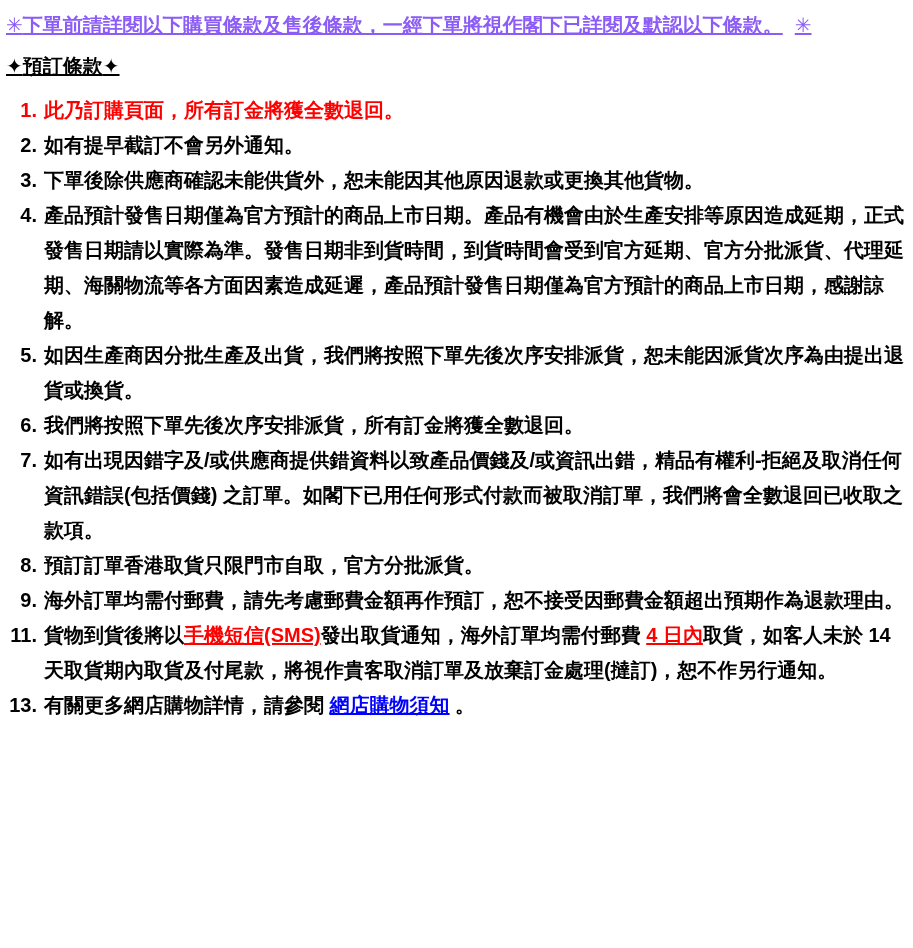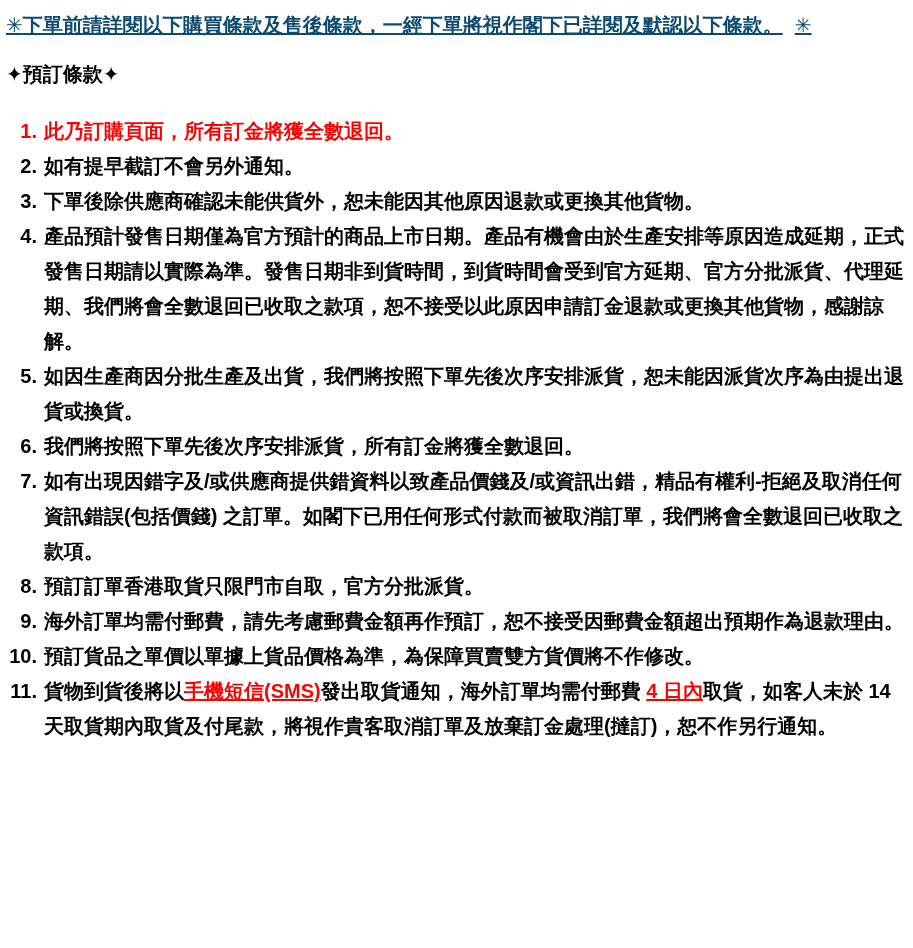--- a/index.html
+++ b/index.html
@@ -10,30 +10,31 @@
     overflow: hidden;
     background: #ffffff;
     font-family: "Liberation Sans", "DejaVu Sans", sans-serif;
     font-weight: 700;
     font-size: 20px;
     line-height: 35px;
     color: #000000;
     padding: 8px 4px 0 6px;
   }
   .banner {
-    color: #0c4a6e;
+    color: #8b5cf6;
     text-decoration: underline;
-    margin-bottom: 14px;
+    margin-bottom: 6px;
     white-space: nowrap;
   }
   .banner .suffix { margin-left: 12px; }
   .section-title {
     color: #000000;
+    text-decoration: underline;
     display: inline-block;
-    margin-bottom: 22px;
+    margin-bottom: 9px;
   }
   .terms { width: 100%; }
   .term-row { display: flex; align-items: flex-start; }
   .term-row .marker {
     flex: 0 0 38px;
     text-align: right;
     padding-right: 7px;
     white-space: nowrap;
   }
   .term-row .body { flex: 1 1 auto; min-width: 0; }
@@ -60,21 +61,21 @@
     <div class="term-row">
       <span class="marker">2.</span>
       <span class="body"><span>如有提早截訂不會另外通知。</span></span>
     </div>
     <div class="term-row">
       <span class="marker">3.</span>
       <span class="body"><span>下單後除供應商確認未能供貨外，恕未能因其他原因退款或更換其他貨物。</span></span>
     </div>
     <div class="term-row">
       <span class="marker">4.</span>
-      <span class="body"><span>產品預計發售日期僅為官方預計的商品上市日期。產品有機會由於生產安排等原因造成延期，正式發售日期請以實際為準。發售日期非到貨時間，到貨時間會受到官方延期、官方分批派貨、代理延期、我們將會全數退回已收取之款項，恕不接受以此原因申請訂金退款或更換其他貨物，感謝諒解。</span></span>
+      <span class="body"><span>產品預計發售日期僅為官方預計的商品上市日期。產品有機會由於生產安排等原因造成延期，正式發售日期請以實際為準。發售日期非到貨時間，到貨時間會受到官方延期、官方分批派貨、代理延期、海關物流等各方面因素造成延遲，產品預計發售日期僅為官方預計的商品上市日期，感謝諒解。</span></span>
     </div>
     <div class="term-row">
       <span class="marker">5.</span>
       <span class="body"><span>如因生產商因分批生產及出貨，我們將按照下單先後次序安排派貨，恕未能因派貨次序為由提出退貨或換貨。</span></span>
     </div>
     <div class="term-row">
       <span class="marker">6.</span>
       <span class="body"><span>我們將按照下單先後次序安排派貨，所有訂金將獲全數退回。</span></span>
     </div>
     <div class="term-row">
@@ -83,20 +84,20 @@
     </div>
     <div class="term-row">
       <span class="marker">8.</span>
       <span class="body"><span>預訂訂單香港取貨只限門市自取，官方分批派貨。</span></span>
     </div>
     <div class="term-row">
       <span class="marker">9.</span>
       <span class="body"><span>海外訂單均需付郵費，請先考慮郵費金額再作預訂，恕不接受因郵費金額超出預期作為退款理由。</span></span>
     </div>
     <div class="term-row">
-      <span class="marker">10.</span>
-      <span class="body"><span>預訂貨品之單價以單據上貨品價格為準，為保障買賣雙方貨價將不作修改。</span></span>
+      <span class="marker">11.</span>
+      <span class="body"><span>貨物到貨後將以</span><span class="red-underline">手機短信(SMS)</span><span>發出取貨通知，海外訂單均需付郵費 </span><span class="red-underline">4 日內</span><span>取貨，如客人未於 14 天取貨期內取貨及付尾款，將視作貴客取消訂單及放棄訂金處理(撻訂)，恕不作另行通知。</span></span>
     </div>
     <div class="term-row">
-      <span class="marker">11.</span>
-      <span class="body"><span>貨物到貨後將以</span><span class="red-underline">手機短信(SMS)</span><span>發出取貨通知，海外訂單均需付郵費 </span><span class="red-underline">4 日內</span><span>取貨，如客人未於 14 天取貨期內取貨及付尾款，將視作貴客取消訂單及放棄訂金處理(撻訂)，恕不作另行通知。</span></span>
+      <span class="marker">13.</span>
+      <span class="body"><span>有關更多網店購物詳情，請參閱 </span><a class="link" href="#">網店購物須知</a><span> 。</span></span>
     </div>
   </div>
 
 </body></html>

